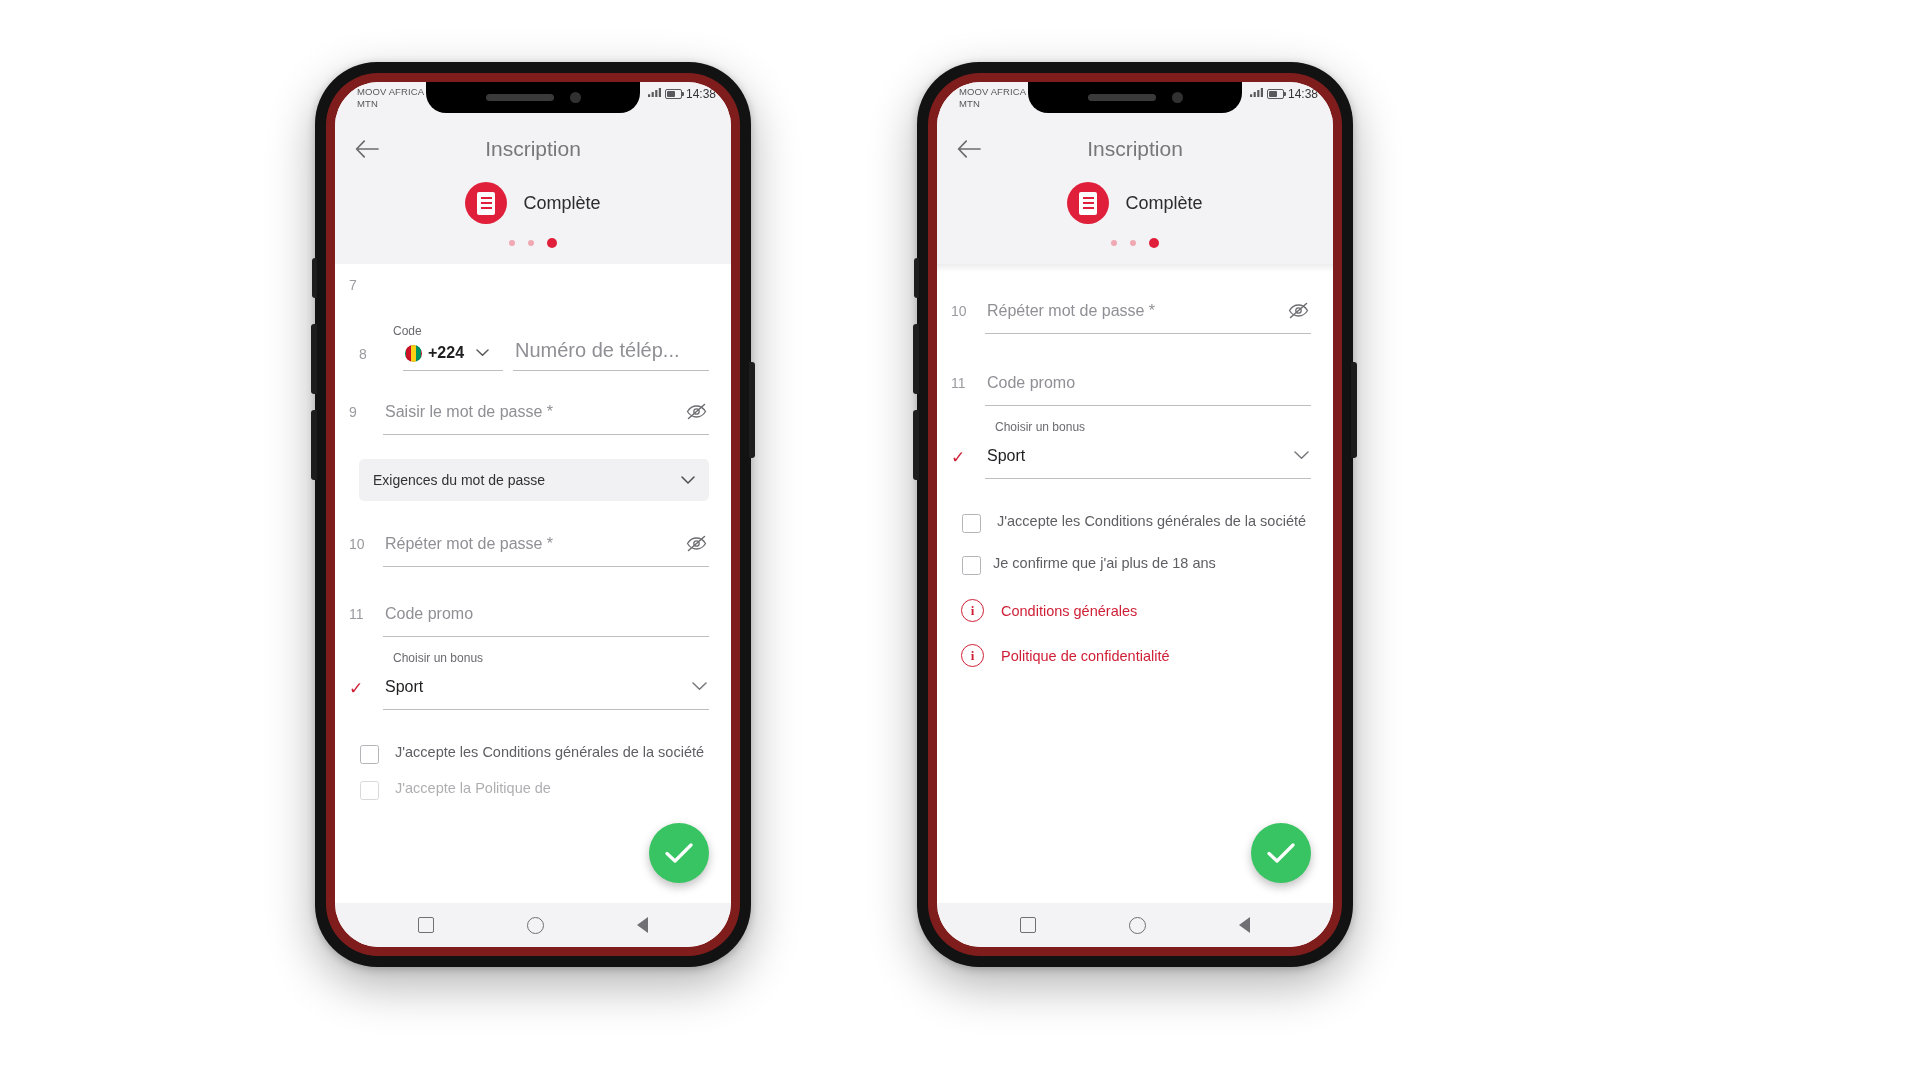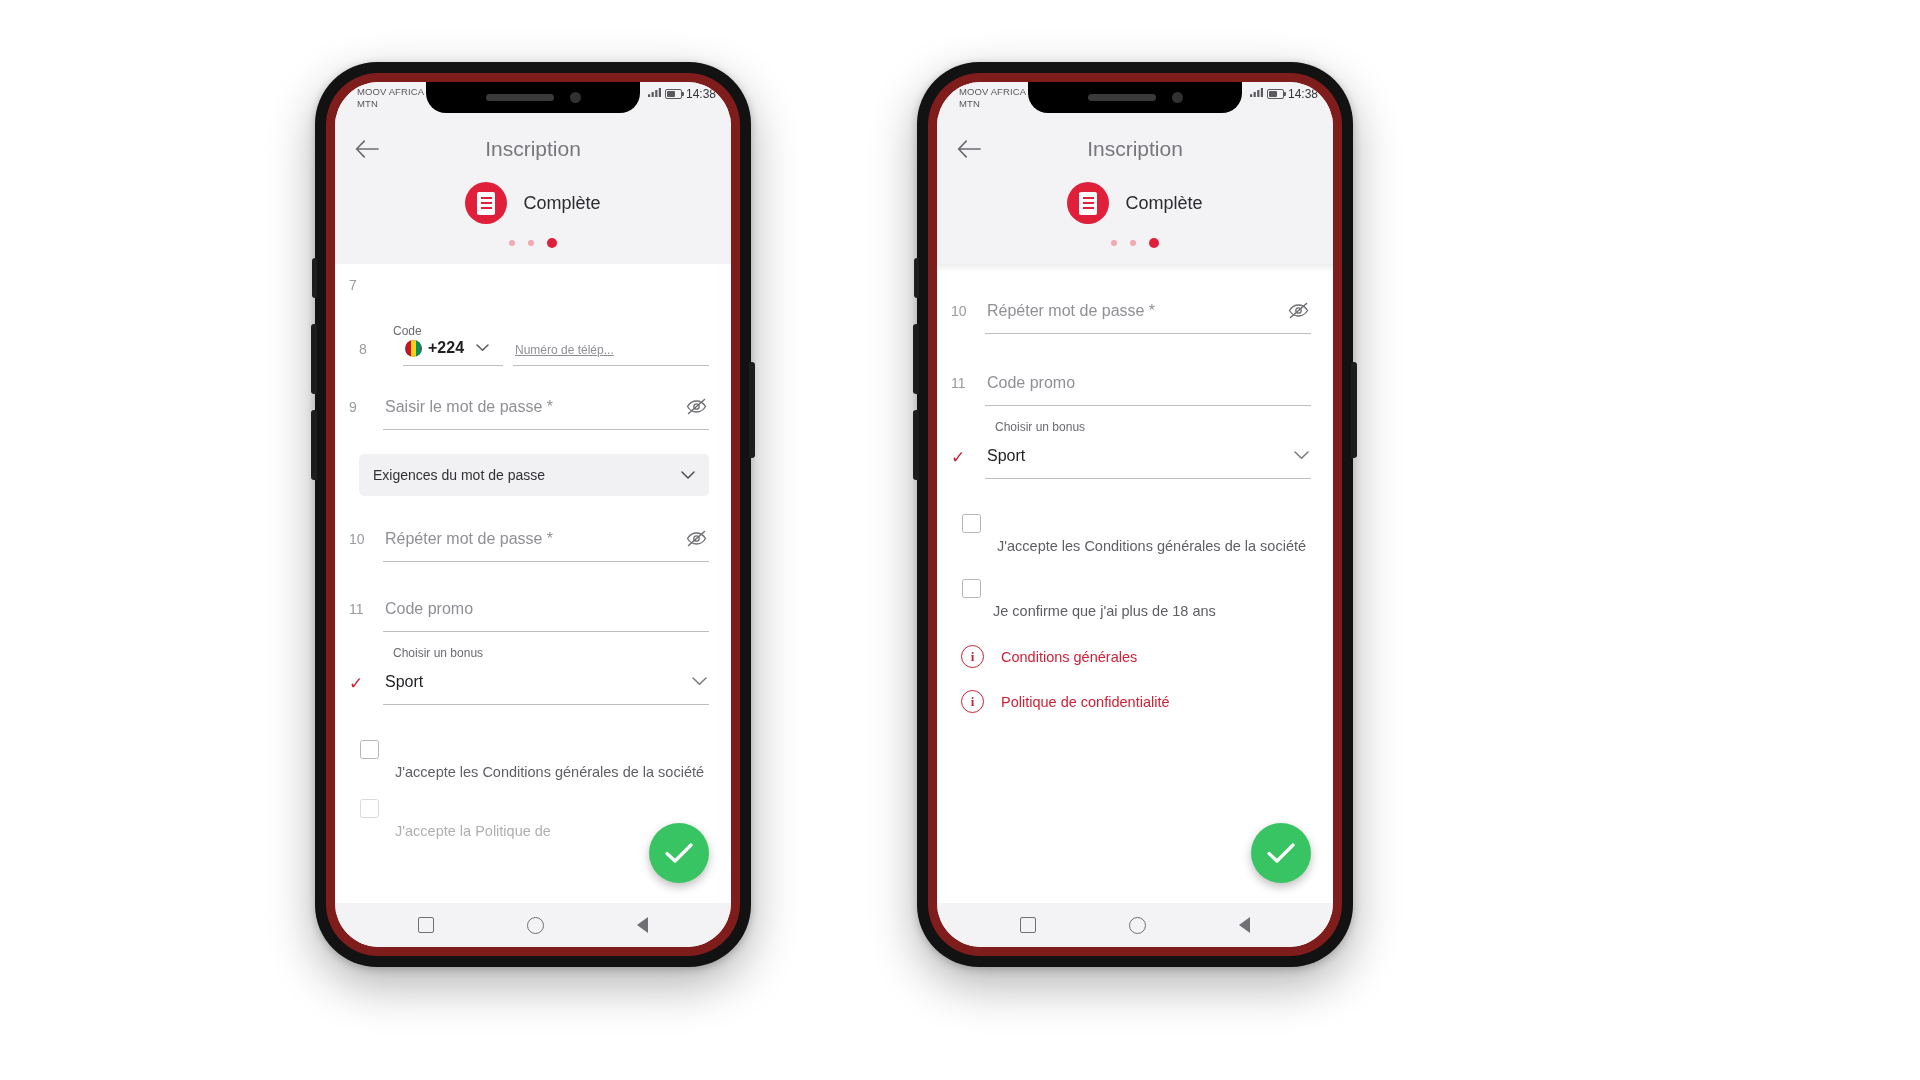--- a/index.html
+++ b/index.html
@@ -308,26 +308,25 @@
     background: linear-gradient(90deg, #ce1126 0 33.3%, #fcd116 33.3% 66.6%, #009460 66.6% 100%);
     border: 1px solid rgba(0,0,0,.12);
     box-sizing: border-box;
     flex: 0 0 auto;
   }
   .cc-text { font-size: 16px; color: #1f1f22; font-weight: 600; }
   .tel-box {
     flex: 1 1 auto;
     border-bottom: 1.2px solid #bdbdc2;
     padding: 0 2px 8px 2px;
-    font-size: 12px;
+    font-size: 20px;
     color: #8f8f95;
     white-space: nowrap;
     overflow: hidden;
     text-overflow: ellipsis;
-    text-decoration: underline;
   }
 
   .req-bar {
     margin: 18px 22px 4px 24px;
     background: #f1f1f3;
     border-radius: 5px;
     height: 42px;
     display: flex;
     align-items: center;
     justify-content: space-between;
@@ -346,21 +345,20 @@
     flex: 0 0 auto;
     width: 17px; height: 17px;
     border: 1.5px solid #b4b4b9;
     border-radius: 2.5px;
     margin-top: 3px;
   }
   .check-label {
     font-size: 14.5px;
     line-height: 20px;
     color: #5e5e63;
-    margin-top: 25px;
   }
   .tick {
     flex: 0 0 34px;
     width: 34px;
     color: #cf1f36;
     font-size: 17px;
     padding-bottom: 6px;
     display: flex;
     align-items: flex-end;
   }

